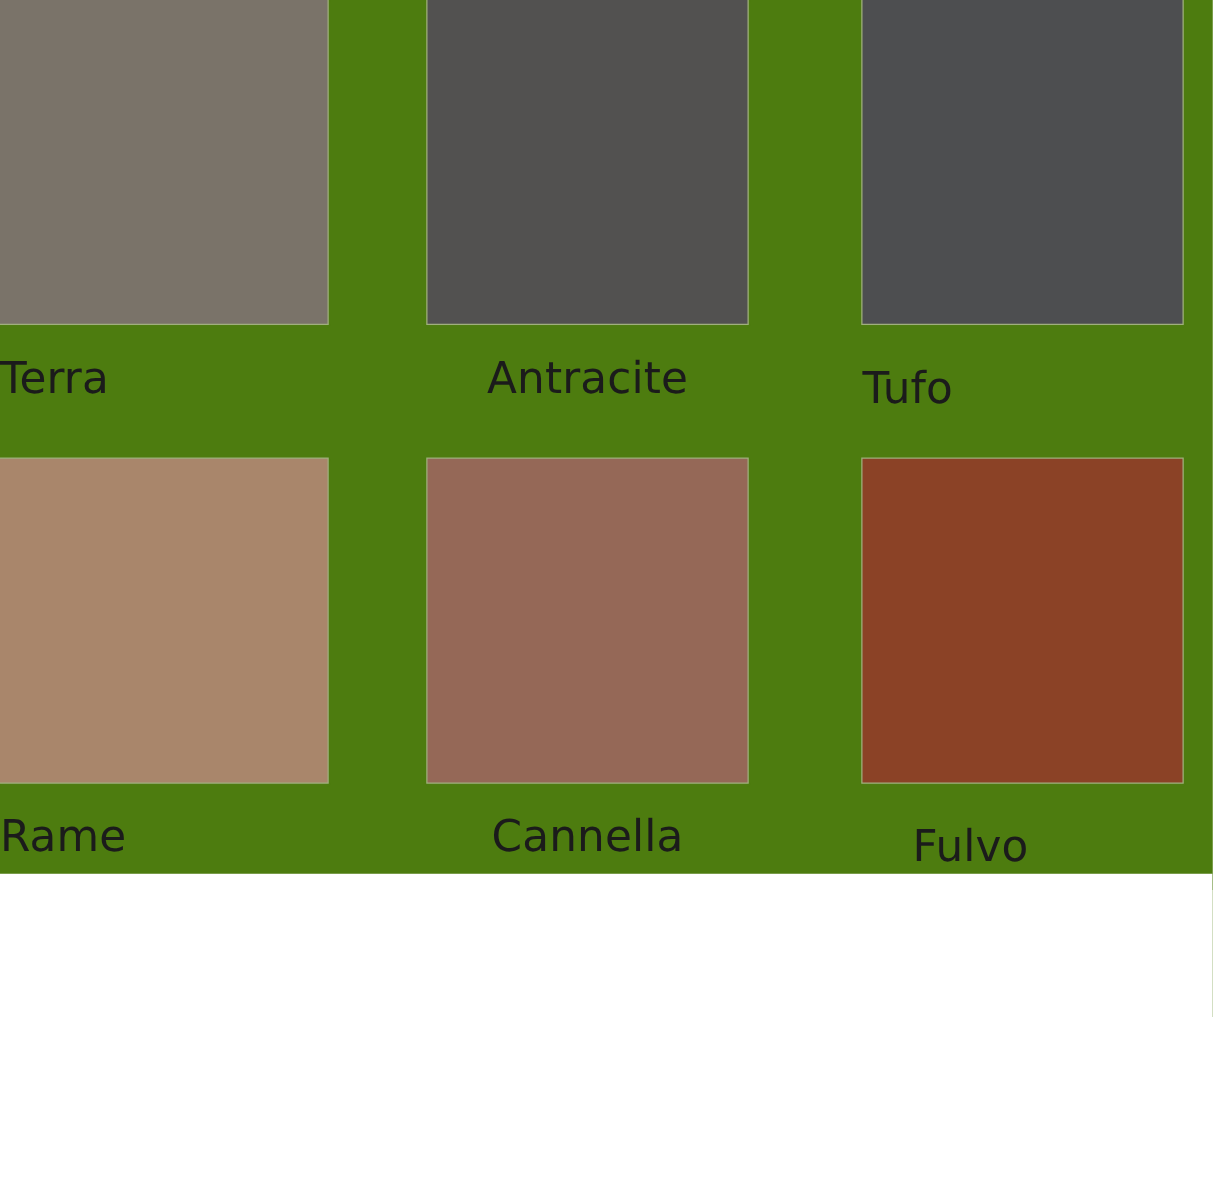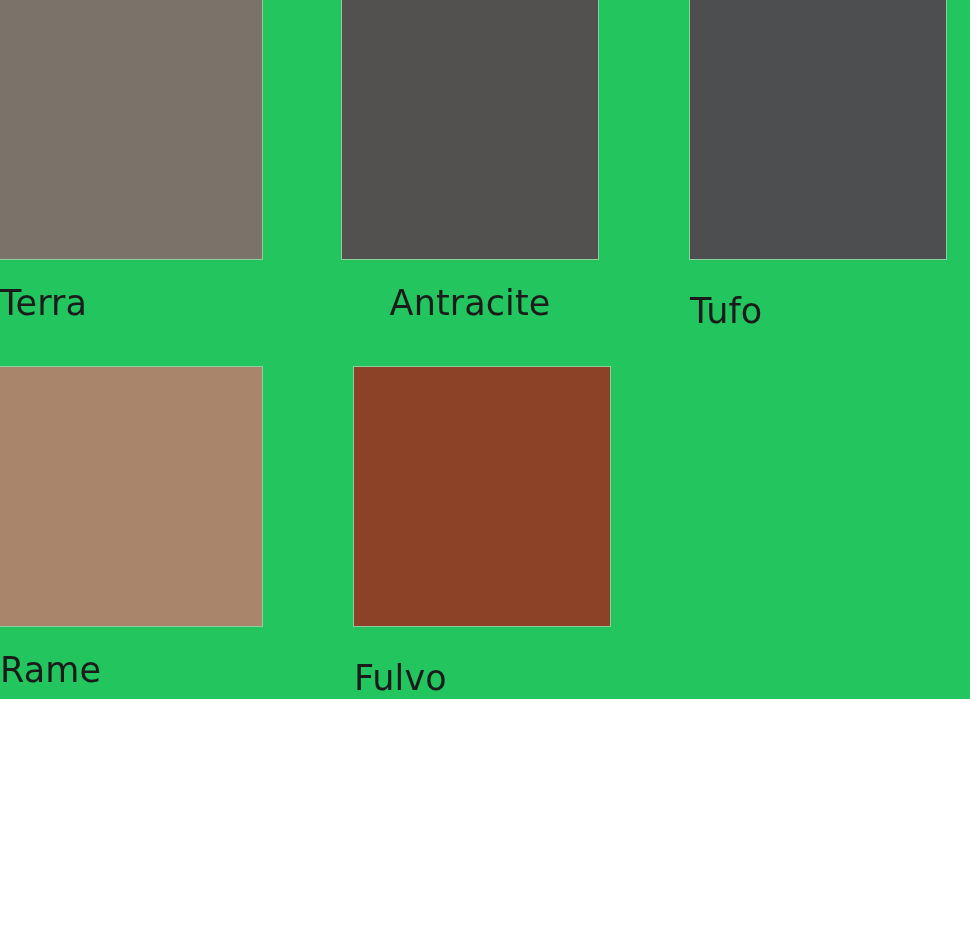--- a/index.html
+++ b/index.html
@@ -11,21 +11,21 @@
     height: 951px;
     background: #ffffff;
     font-family: "DejaVu Sans", "Liberation Sans", sans-serif;
     overflow: hidden;
   }
 
   #palette-board {
     position: relative;
     width: 970px;
     height: 699px;
-    background: #22c55e;
+    background: #4d7c0f;
     box-sizing: border-box;
   }
 
   .grid-row {
     display: flex;
     flex-direction: row;
     align-items: flex-start;
   }
 
   .row-one { position: absolute; left: 0; top: 0; }
@@ -93,23 +93,27 @@
 
   </div>
 
   <div class="grid-row row-two">
 
     <div class="swatch-cell cell-col-1">
       <div class="swatch-chip" style="background-color: rgb(169, 134, 107);"></div>
       <div class="swatch-label" style="color: rgb(27, 27, 27);">Rame</div>
     </div>
 
+    <div class="swatch-cell cell-col-2">
+      <div class="swatch-chip" style="background-color: rgb(149, 104, 87);"></div>
+      <div class="swatch-label" style="color: rgb(27, 27, 27);">Cannella</div>
+    </div>
 
     <div class="swatch-cell cell-col-3">
       <div class="swatch-chip" style="background-color: rgb(139, 66, 38);"></div>
-      <div class="swatch-label" style="color: rgb(27, 27, 27);">Fulvo</div>
+      <div class="swatch-label" style="color: rgb(27, 27, 27); margin-left: 40px;">Fulvo</div>
     </div>
 
   </div>
 
   <div class="empty-area"></div>
 
 </div>
 
 </body></html>

